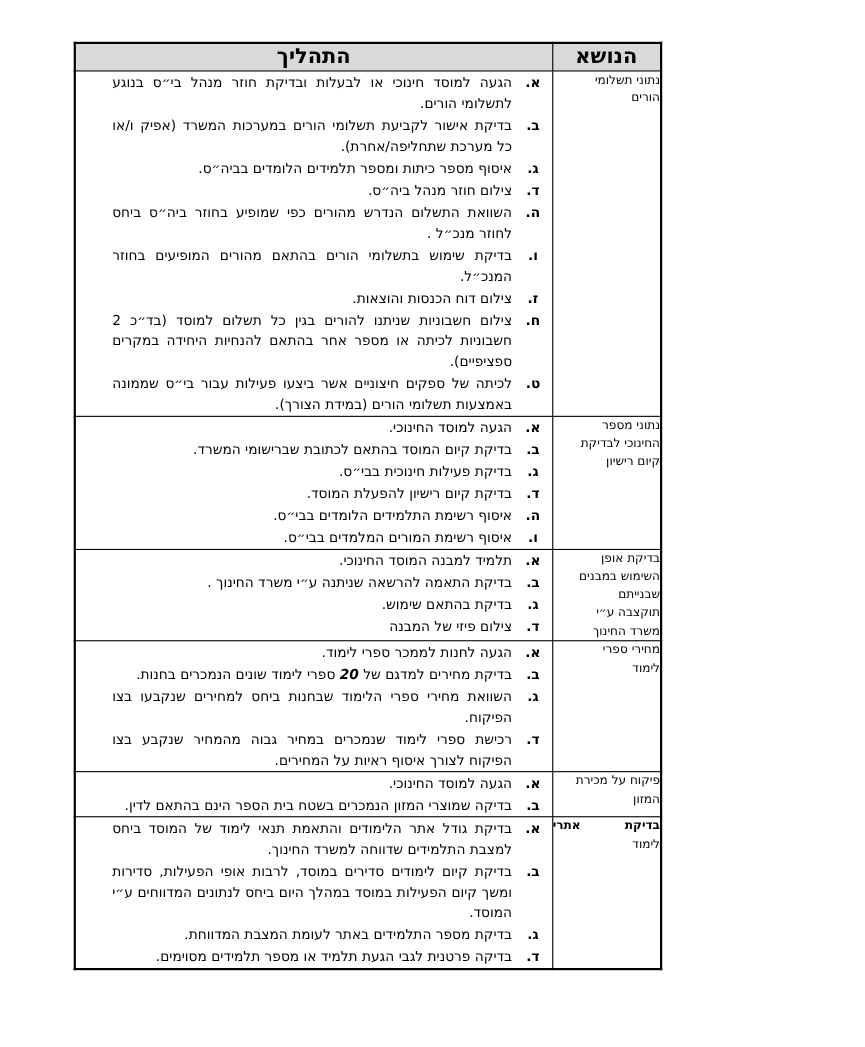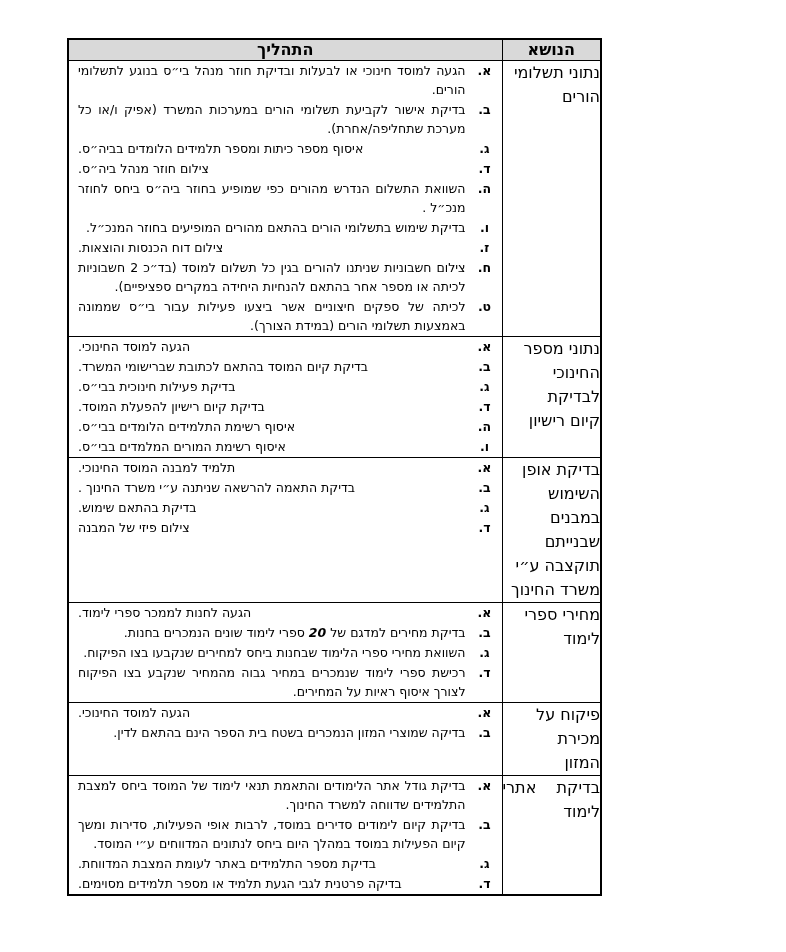--- a/index.html
+++ b/index.html
@@ -45,36 +45,37 @@
     border: 1px solid #000;
     vertical-align: top;
     padding: 0;
   }
 
   
   thead th {
     background: #d9d9d9;
     text-align: center;
     font-weight: bold;
-    font-size: 16px;
+    font-size: 19px;
     line-height: 1.25;
     padding: 4px 4px 5px 4px;
     border-bottom: 2px solid #000;
   }
 
   
   td.subject {
     padding: 6px 7px 6px 7px;
-    font-size: 16px;
+    font-size: 11px;
     line-height: 1.5;
     text-align: right;
   }
   td.subject .sub-line.justify {
     text-align: justify;
     text-align-last: justify;
+    font-weight: bold;
   }
 
   td.process {
     padding: 5px 0px 6px 0px;
     font-size: 12.5px;
     line-height: 1.52;
   }
 
   ol.steps {
     list-style: none;
@@ -96,26 +97,27 @@
     line-height: 1.52;
     padding-top: 0;
     direction: rtl;
   }
   ol.steps > li .step-text {
     flex: 1 1 auto;
     padding-left: 9px;
     padding-right: 2px;
     font-size: 12.5px;
     line-height: 1.52;
+    margin-left: 24px;
   }
   ol.steps > li .step-text.justify {
     text-align: justify;
   }
   ol.steps > li .step-text.right {
-    text-align: left;
+    text-align: right;
   }
   .bold { font-weight: bold; font-style: italic; }
 </style>
 </head>
 <body>
 
 <div class="page">
   <div class="table-wrap">
     <table class="audit">
       <colgroup>

